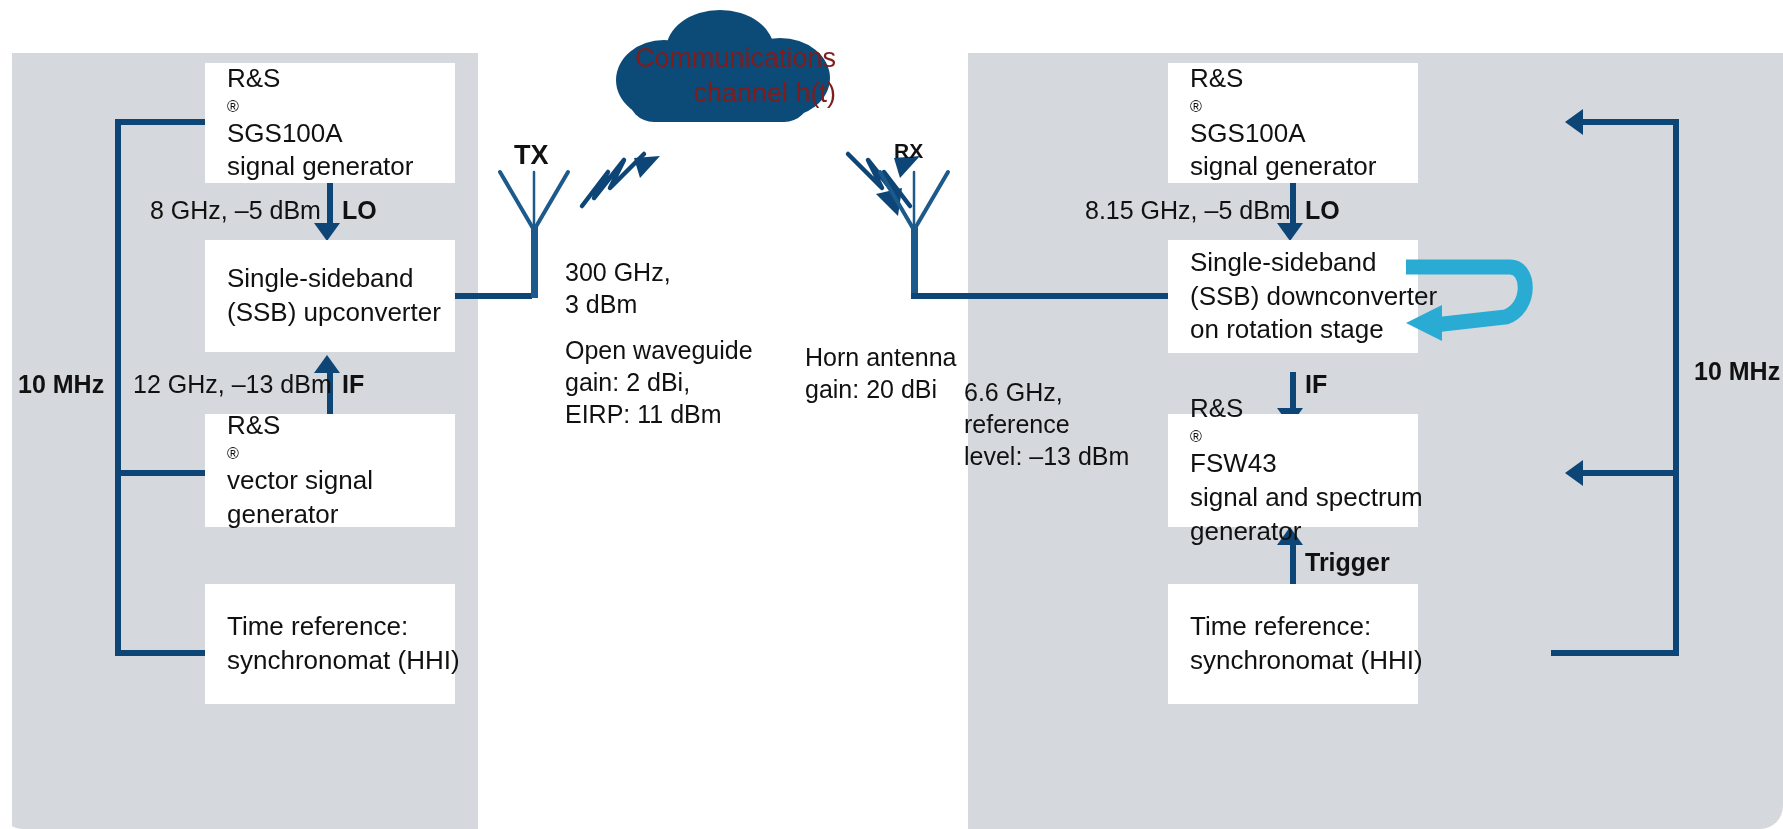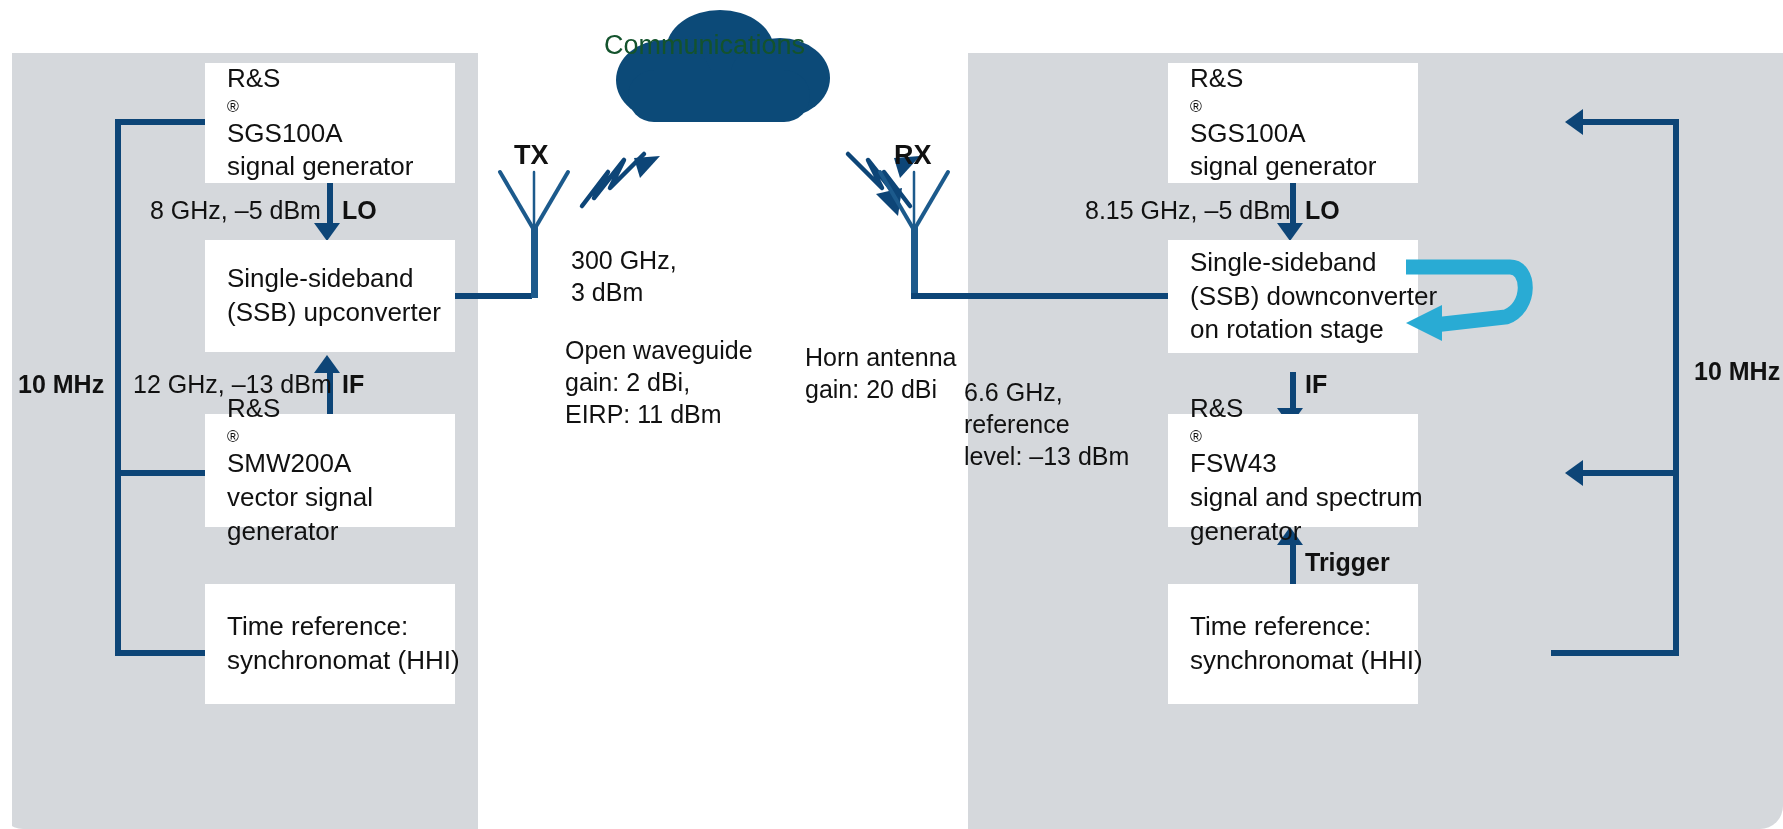--- a/index.html
+++ b/index.html
@@ -23,22 +23,22 @@
   .lnh{height:6px;}
   .lnv{width:6px;}
 
   .arw{position:absolute;width:0;height:0;}
   .arw-d{border-left:13px solid transparent;border-right:13px solid transparent;border-top:18px solid #0d4577;}
   .arw-u{border-left:13px solid transparent;border-right:13px solid transparent;border-bottom:18px solid #0d4577;}
   .arw-r{border-top:13px solid transparent;border-bottom:13px solid transparent;border-left:18px solid #0d4577;}
   .arw-l{border-top:13px solid transparent;border-bottom:13px solid transparent;border-right:18px solid #0d4577;}
 
   .cloud{position:absolute;left:604px;top:8px;width:232px;height:128px;}
-  .cloud-txt{position:absolute;left:604px;top:28px;width:232px;text-align:left;
-             color:#14532d;font-size:27px;line-height:1.30;}
+  .cloud-txt{position:absolute;left:604px;top:41px;width:232px;text-align:right;
+             color:#7f1d1d;font-size:27px;line-height:1.30;}
   .cloud-txt span{display:block;}
 
   svg{display:block;overflow:visible;}
   .ant{position:absolute;}
   .zig{position:absolute;}
   .rot{position:absolute;left:1398px;top:255px;width:135px;height:90px;}
   .sup{font-size:0.62em;vertical-align:super;}
 </style>
 </head>
 <body>
@@ -74,21 +74,20 @@
 
   <div class="box" style="left:205px;top:240px;width:250px;height:112px;">
     <span>Single-sideband</span>
     <span>(SSB) upconverter</span>
   </div>
 
   <div class="box" style="left:205px;top:414px;width:250px;height:113px;">
     <span>
         <span>R&amp;S</span>
         <span class="sup">®</span>
-        <span>SMW200A</span>
       </span>
     <span>vector signal</span>
     <span>generator</span>
   </div>
 
   <div class="box" style="left:205px;top:584px;width:250px;height:120px;">
     <span>Time reference:</span>
     <span>synchronomat (HHI)</span>
   </div>
 
@@ -103,20 +102,21 @@
       <g fill="#0c4a78">
         <ellipse cx="116" cy="42" rx="54" ry="40"></ellipse>
         <ellipse cx="60" cy="72" rx="48" ry="40"></ellipse>
         <ellipse cx="176" cy="70" rx="50" ry="40"></ellipse>
         <rect x="24" y="62" width="182" height="52" rx="26"></rect>
       </g>
     </svg>
   </div>
   <div class="cloud-txt">
     <span>Communications</span>
+    <span>channel h(t)</span>
   </div>
 
   <div class="ant" style="left:492px;top:166px;">
     <svg width="84" height="132" viewBox="0 0 84 132">
       <g stroke="#1c5a8c" stroke-width="4" fill="none" stroke-linecap="round">
         <line x1="42" y1="64" x2="8" y2="6"></line>
         <line x1="42" y1="64" x2="76" y2="6"></line>
         <line x1="42" y1="64" x2="42" y2="6" stroke-width="2.5"></line>
       </g>
       <rect x="39" y="60" width="7" height="72" fill="#1c5a8c"></rect>
@@ -142,25 +142,25 @@
   <div class="ant" style="left:872px;top:166px;">
     <svg width="84" height="132" viewBox="0 0 84 132">
       <g stroke="#1c5a8c" stroke-width="4" fill="none" stroke-linecap="round">
         <line x1="42" y1="64" x2="8" y2="6"></line>
         <line x1="42" y1="64" x2="76" y2="6"></line>
         <line x1="42" y1="64" x2="42" y2="6" stroke-width="2.5"></line>
       </g>
       <rect x="39" y="60" width="7" height="72" fill="#1c5a8c"></rect>
     </svg>
   </div>
-  <div class="lbl b" style="left:894px;top:138px;font-size:27px;">RX</div>
+  <div class="lbl b" style="left:894px;top:138px;font-size:21px;">RX</div>
 
   <div class="ln lnh" style="left:911px;top:293px;width:364px;"></div>
 
-  <div class="lbl multi" style="left:565px;top:244px;width:170px;margin-left:6px;">
+  <div class="lbl multi" style="left:565px;top:256px;width:170px;">
     <span style="display:block;">300 GHz,</span>
     <span style="display:block;">3 dBm</span>
   </div>
   <div class="lbl multi" style="left:565px;top:334px;width:220px;">
     <span style="display:block;">Open waveguide</span>
     <span style="display:block;">gain: 2 dBi,</span>
     <span style="display:block;">EIRP: 11 dBm</span>
   </div>
   <div class="lbl multi" style="left:805px;top:341px;width:210px;">
     <span style="display:block;">Horn antenna</span>

